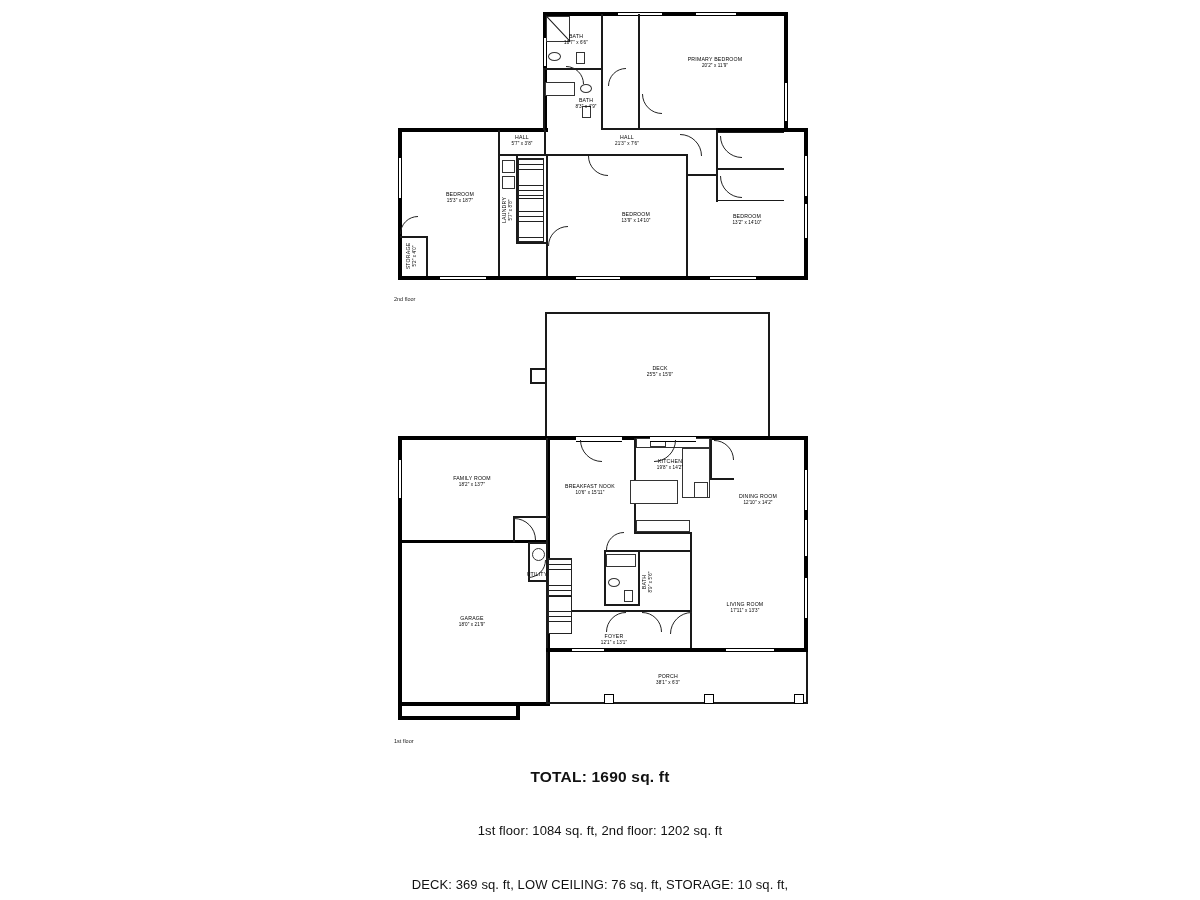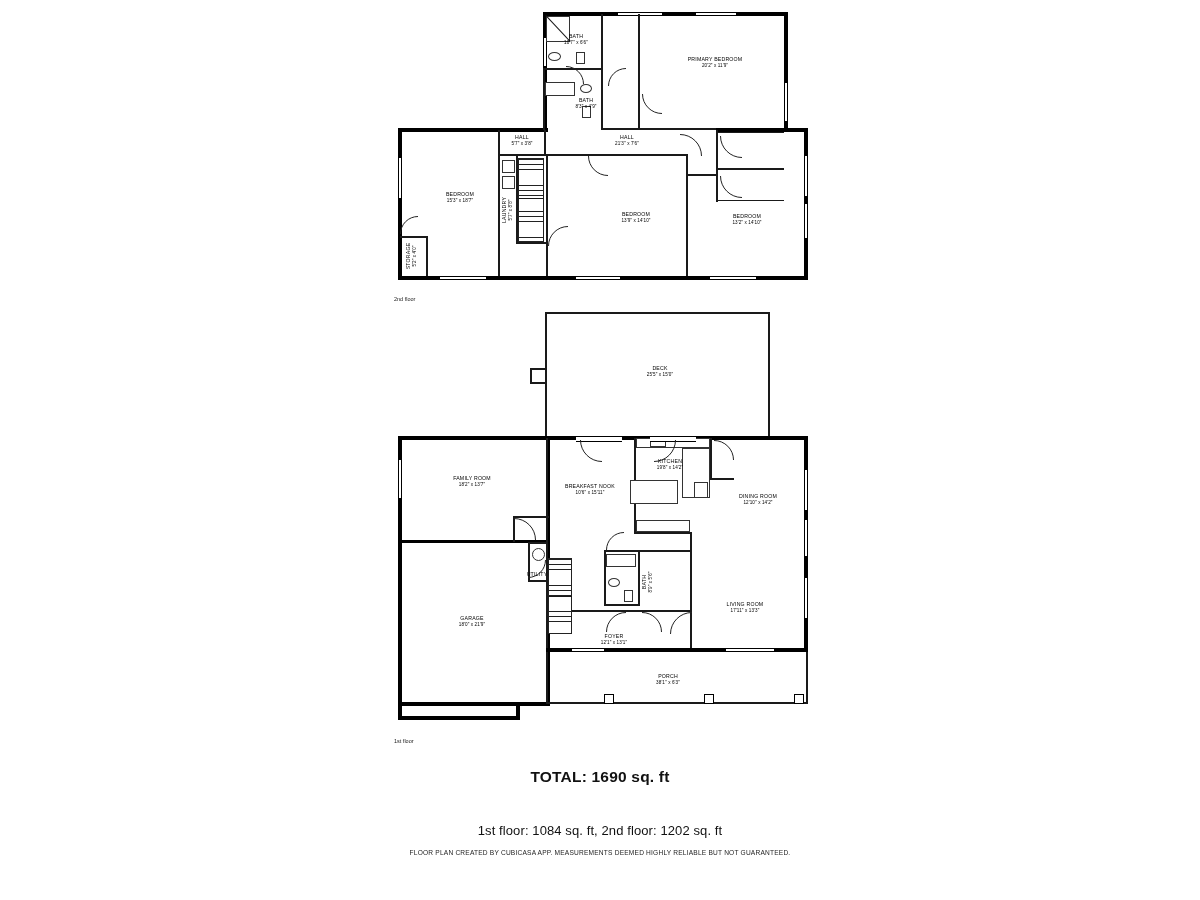--- a/index.html
+++ b/index.html
@@ -427,16 +427,17 @@
       <span class="name">PORCH</span>
       <span class="dim">38'1" x 6'3"</span>
     </div>
 
     <div class="floor-tag" style="left:14px; top:428px;">1st floor</div>
   </div>
 
   <div id="summary">
     <div class="total">TOTAL: 1690 sq. ft</div>
     <div class="line">1st floor: 1084 sq. ft, 2nd floor: 1202 sq. ft</div>
+    <div class="line">DECK: 369 sq. ft, LOW CEILING: 76 sq. ft, STORAGE: 10 sq. ft,</div>
     <div class="disclaimer">FLOOR PLAN CREATED BY CUBICASA APP. MEASUREMENTS DEEMED HIGHLY RELIABLE BUT NOT GUARANTEED.</div>
   </div>
 
 </div>
 
 </body></html>

